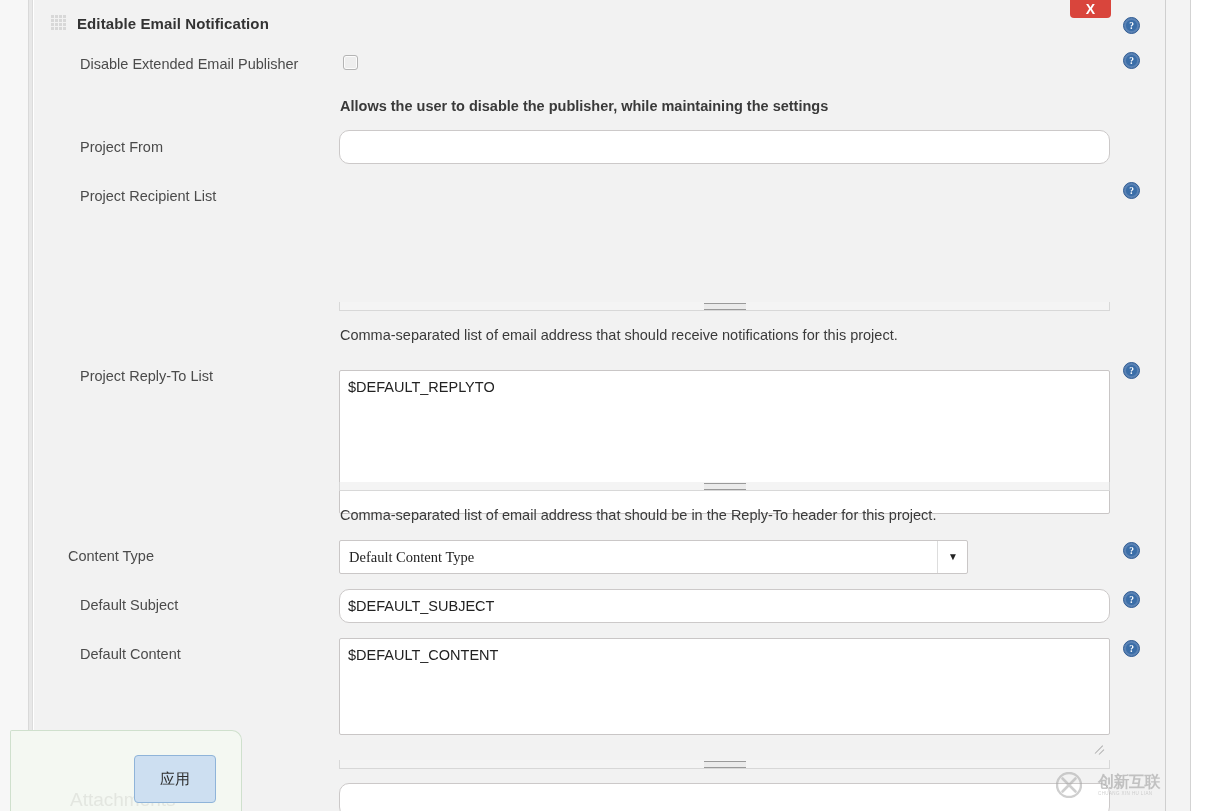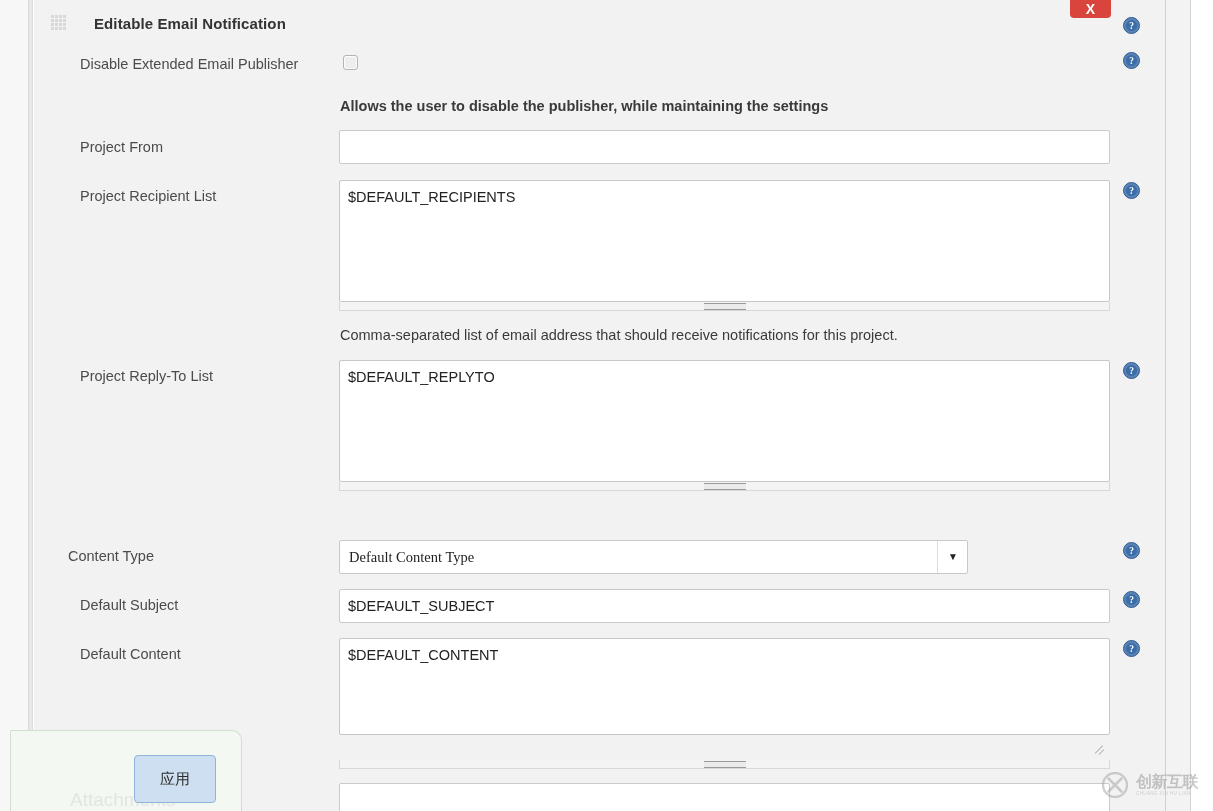--- a/index.html
+++ b/index.html
@@ -58,21 +58,21 @@
     position: absolute;
     left: 1191px; top: 0; width: 22px; height: 811px;
     background: #ffffff;
   }
 
   
   .section-header {
     position: absolute;
     left: 34px; top: 6px;
     height: 34px;
-    display: flex; align-items: center; gap: 17px;
+    display: flex; align-items: center;
   }
   .grip-icon {
     width: 16px; height: 20px;
     margin-left: 17px;
     margin-right: 10px;
     display: block;
   }
   .section-title {
     font-size: 15px;
     font-weight: bold;
@@ -120,21 +120,21 @@
     font-size: 14.5px;
     color: #3a3a3a;
     white-space: nowrap;
   }
 
   
   .text-input {
     position: absolute;
     background: #ffffff;
     border: 1px solid #ccc9c9;
-    border-radius: 2px;
+    border-radius: 10px;
     font-size: 14.5px;
     font-family: "Liberation Sans", sans-serif;
     color: #222;
     padding: 4px 8px;
     outline: none;
   }
 
   textarea.text-area {
     position: absolute;
     background: #ffffff;
@@ -263,24 +263,24 @@
     border: 1px solid #8fb4d9;
     border-radius: 4px;
     font-size: 15px;
     font-family: "Liberation Sans", sans-serif;
     cursor: pointer;
   }
 
   
   .watermark {
     position: absolute;
-    left: 1102px; top: 772px;
+    left: 1056px; top: 772px;
     display: flex;
     align-items: center;
-    gap: 8px;
+    gap: 16px;
     pointer-events: none;
     opacity: 0.55;
   }
   .wm-logo {
     width: 26px; height: 26px;
     flex: 0 0 26px;
   }
   .wm-text {
     display: flex;
     flex-direction: column;
@@ -356,41 +356,41 @@
         <circle cx="8.5" cy="8.5" r="5.6" fill="#3b6ea8"></circle>
         <text x="8.5" y="12.4" font-size="9.5" font-family="Liberation Serif, serif" font-weight="bold" fill="#ffffff" text-anchor="middle">?</text>
       </svg>
   </span>
   <div class="desc" style="left:340px; top:98px;font-weight:bold;">Allows the user to disable the publisher, while maintaining the settings</div>
 
   <div class="field-label" style="left:80px; top:139px;">Project From</div>
   <input class="text-input" style="left: 339px; top: 130px; width: 771px; height: 34px;" value="">
 
   <div class="field-label" style="left:80px; top:188px;text-align:right;">Project Recipient List</div>
-  <textarea class="text-area" style="left: 339px; top: 180px; width: 771px; height: 122px;">$DEFAULT_RECIPIENTS</textarea>
   <div class="resize-bar" style="left:339px; top:302px; width:771px;"></div>
   <span class="help-icon" style="left:1123px; top:182px;">
     <svg width="17" height="17" viewBox="0 0 17 17">
         <circle cx="8.5" cy="8.5" r="8" fill="#5b83b5" stroke="#2f5b92" stroke-width="1"></circle>
         <circle cx="8.5" cy="8.5" r="5.6" fill="#3b6ea8"></circle>
         <text x="8.5" y="12.4" font-size="9.5" font-family="Liberation Serif, serif" font-weight="bold" fill="#ffffff" text-anchor="middle">?</text>
       </svg>
   </span>
   <div class="desc" style="left:340px; top:327px;">Comma-separated list of email address that should receive notifications for this project.</div>
 
   <div class="field-label" style="left:80px; top:368px;">Project Reply-To List</div>
-  <textarea class="text-area" style="left: 339px; top: 360px; width: 771px; height: 122px;">$DEFAULT_REPLYTO</textarea>
+  <textarea class="text-area" style="left: 339px; top: 370px; width: 771px; height: 144px;">$DEFAULT_REPLYTO</textarea>
   <div class="resize-bar" style="left:339px; top:482px; width:771px;"></div>
   <span class="help-icon" style="left:1123px; top:362px;">
     <svg width="17" height="17" viewBox="0 0 17 17">
         <circle cx="8.5" cy="8.5" r="8" fill="#5b83b5" stroke="#2f5b92" stroke-width="1"></circle>
         <circle cx="8.5" cy="8.5" r="5.6" fill="#3b6ea8"></circle>
         <text x="8.5" y="12.4" font-size="9.5" font-family="Liberation Serif, serif" font-weight="bold" fill="#ffffff" text-anchor="middle">?</text>
       </svg>
   </span>
+  <div class="desc" style="left:340px; top:507px;">Comma-separated list of email address that should be in the Reply-To header for this project.</div>
 
   <div class="field-label" style="left:68px; top:548px;">Content Type</div>
   <div class="select-wrap" style="left:339px; top:540px; width:629px; height:34px;font-family:Liberation Serif, serif;">
     <span class="select-label">Default Content Type</span>
     <span class="select-divider"></span>
     <span class="select-caret">▼</span>
   </div>
   <span class="help-icon" style="left:1123px; top:542px;">
     <svg width="17" height="17" viewBox="0 0 17 17">
         <circle cx="8.5" cy="8.5" r="8" fill="#5b83b5" stroke="#2f5b92" stroke-width="1"></circle>

